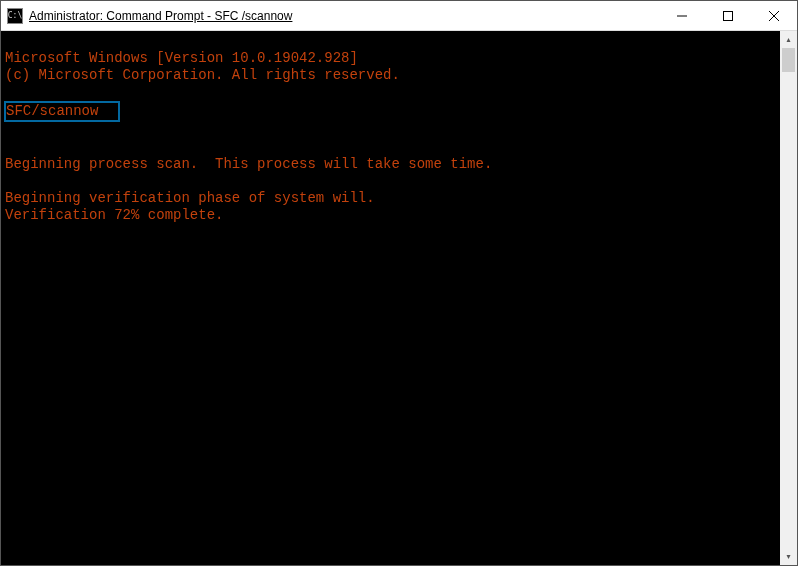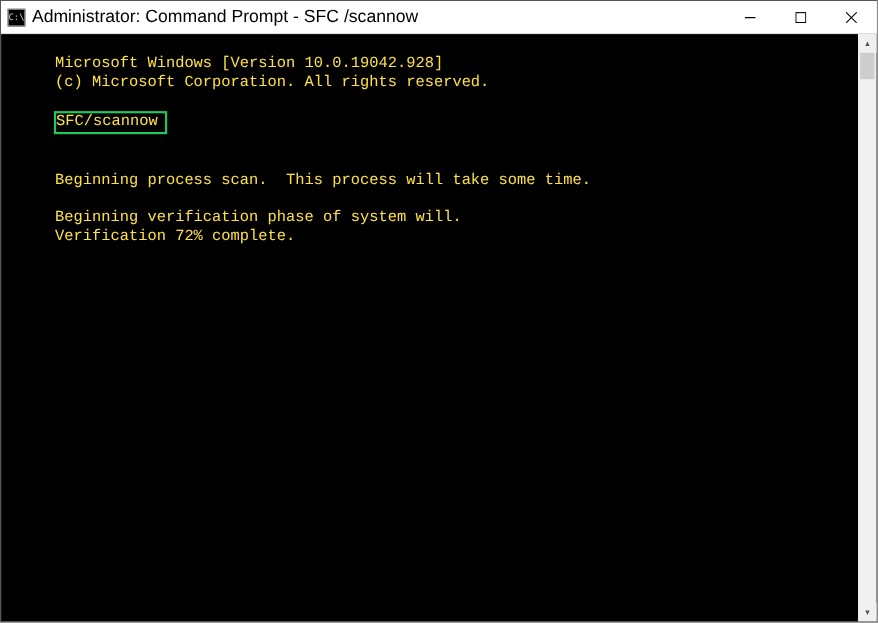--- a/index.html
+++ b/index.html
@@ -41,23 +41,24 @@
     align-items: center;
     justify-content: center;
   }
   .app-icon-inner {
     font-family: Consolas, monospace;
     font-size: 8px;
     color: #ccc;
     line-height: 1;
   }
   .title-text {
-    font-size: 16px;
+    font-size: 12px;
     color: #000;
     flex: 1;
+    text-decoration: underline;
   }
   .win-controls {
     display: flex;
     height: 100%;
   }
   .win-btn {
     width: 46px;
     height: 100%;
     display: flex;
     align-items: center;
@@ -70,24 +71,23 @@
   .console-area {
     flex: 1;
     background: #000;
     position: relative;
     overflow: hidden;
   }
   .console-content {
     font-family: Consolas, "Courier New", monospace;
     font-size: 14px;
     line-height: 17px;
-    color: #fde047;
+    color: #c2410c;
     padding: 2px 4px;
     white-space: pre;
-    margin-left: 45px;
   }
   .scrollbar {
     position: absolute;
     right: 0;
     top: 0;
     width: 17px;
     height: 100%;
     background: #f0f0f0;
   }
   .scroll-arrow {
@@ -106,22 +106,22 @@
   }
   .scroll-thumb {
     position: absolute;
     top: 17px;
     left: 2px;
     width: 13px;
     height: 24px;
     background: #cdcdcd;
   }
   .highlight-box {
-    border: 2px solid #22c55e;
-    padding: 0 7px 0 0;
+    border: 2px solid #0369a1;
+    padding: 0 20px 0 0;
     display: inline-block;
     margin-left: -1px;
     text-align: right;
   }
   .prompt-line {
     display: flex;
     align-items: center;
   }
 </style>
 </head>

